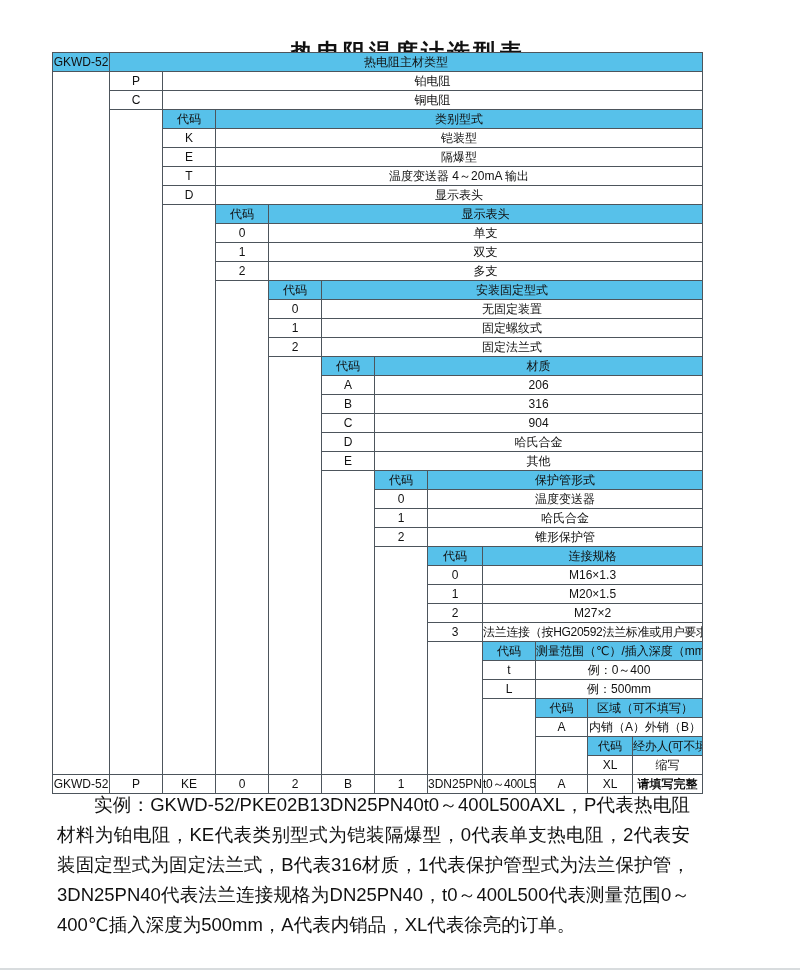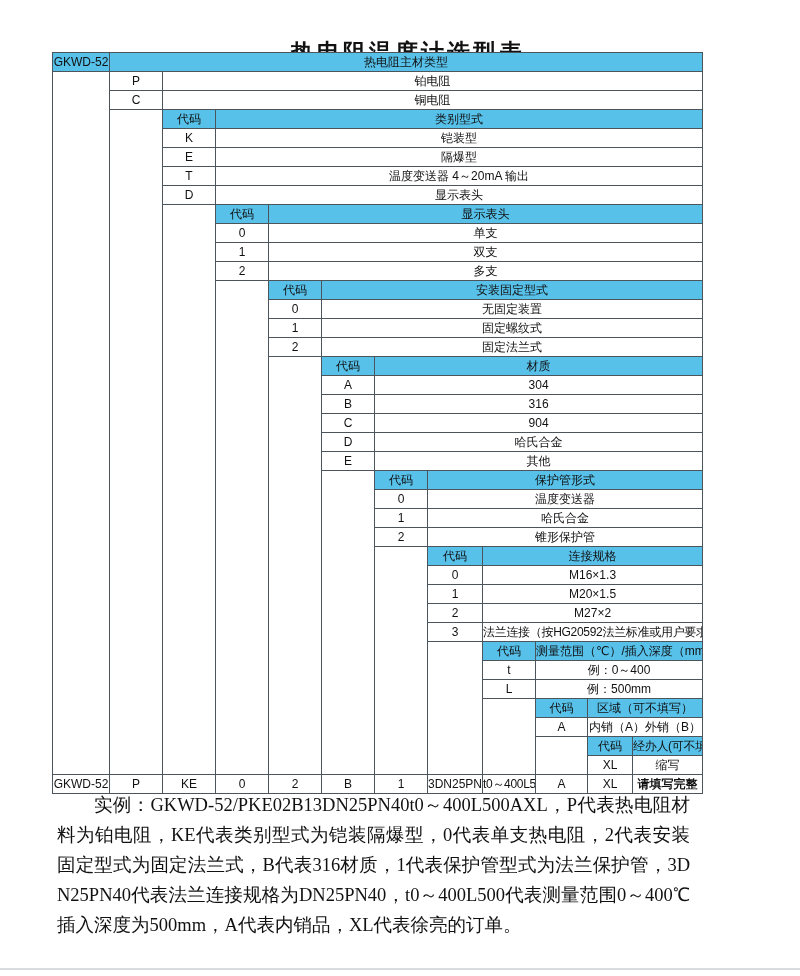--- a/index.html
+++ b/index.html
@@ -31,21 +31,20 @@
   td.empty{border:none;border-left:1px solid var(--bd);border-right:1px solid var(--bd);}
   td.hdr{background:var(--blue);}
   td.left{text-align:left;padding:0 5px;}
   td.sm{font-size:9px;letter-spacing:-0.3px;}
   td.md{font-size:10px;}
   td.b{font-weight:bold;font-size:12.5px;}
   .example{
     position:absolute;left:57px;top:790px;width:633px;margin:0;
     font-size:18.5px;line-height:30px;text-align:justify;text-indent:2em;
     word-break:break-all;
-    font-family:Liberation Serif, serif;
   }
   .bottom-rule{
     position:absolute;left:0;top:968px;width:800px;height:2px;background:#d8dcde;
   }
 </style>
 </head>
 <body>
 
 <h1 class="title">热电阻温度计选型表</h1>
 
@@ -178,21 +177,21 @@
         <td class="cell hdr">代码</td>
         <td colspan="6" class="cell hdr left">材质</td>
       </tr>
       <tr style="height: 18px;">
         <td class="empty"></td>
         <td class="empty"></td>
         <td class="empty"></td>
         <td class="empty"></td>
         <td class="empty"></td>
         <td class="cell">A</td>
-        <td colspan="6" class="cell left">304</td>
+        <td colspan="6" class="cell left">206</td>
       </tr>
       <tr style="height: 18px;">
         <td class="empty"></td>
         <td class="empty"></td>
         <td class="empty"></td>
         <td class="empty"></td>
         <td class="empty"></td>
         <td class="cell">B</td>
         <td colspan="6" class="cell left">316</td>
       </tr>

